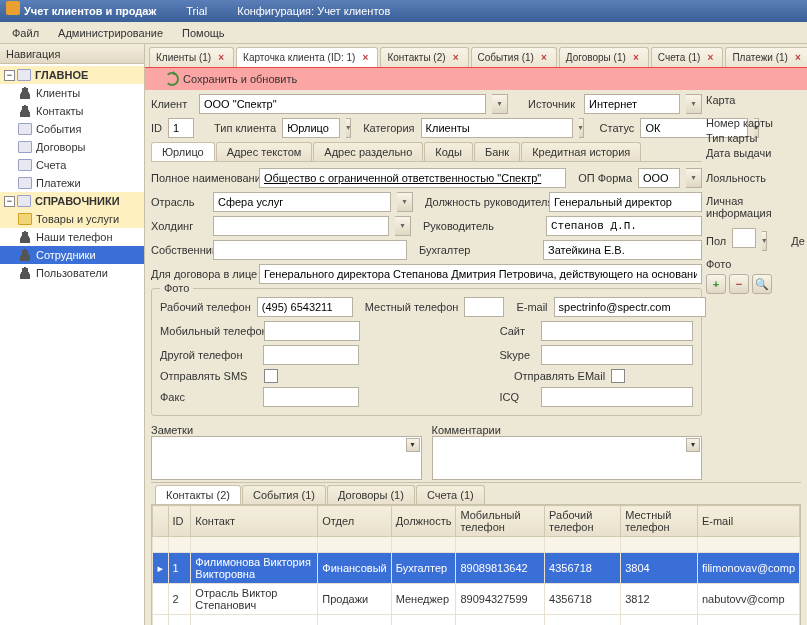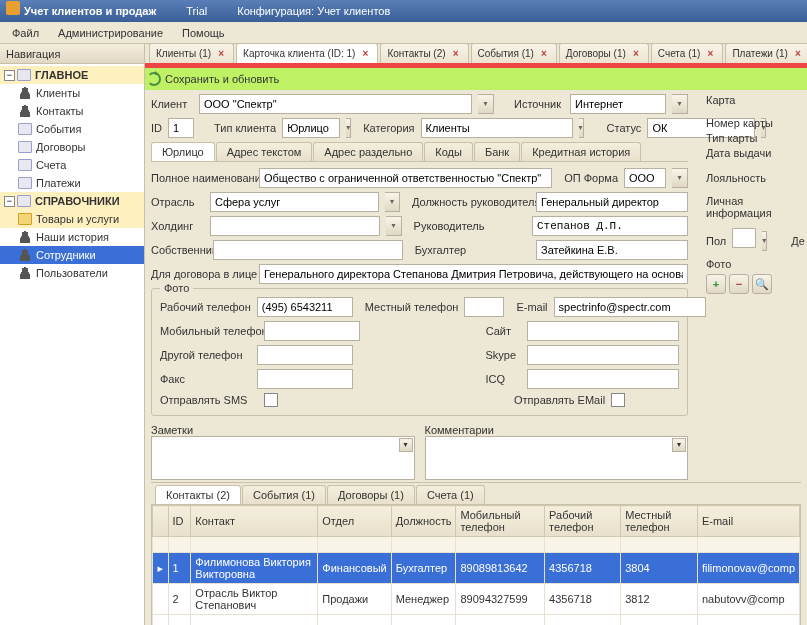--- a/index.html
+++ b/index.html
@@ -30,27 +30,27 @@
 .tree-node .ticon.person { background: radial-gradient(circle at 50% 30%, #555 30%, transparent 31%), radial-gradient(ellipse at 50% 80%, #555 50%, transparent 51%); }
 .tree-node.glavnoe { background: #fff0c0; font-weight: bold; }
 .tree-node.section { background: #fff0c0; font-weight: bold; }
 .tree-node.sel { background: #fff0c0; }
 .tree-node.active { background: #3a6fd8; color: #fff; }
 
 
 .content { flex: 1; background: #ede7d6; overflow: hidden; display: flex; flex-direction: column; }
 
 
-.top-tabs { height: 24px; display: flex; align-items: flex-end; padding: 2px 4px 0; background: #ede7d6; border-bottom: 5px solid #ef4444; overflow: hidden; white-space: nowrap; }
+.top-tabs { height: 24px; display: flex; align-items: flex-end; padding: 2px 4px 0; background: #ede7d6; border-bottom: 1px solid #ef4444; overflow: hidden; white-space: nowrap; }
 .top-tabs .tab { display: inline-flex; align-items: center; height: 20px; padding: 0 6px; margin-right: 2px; background: linear-gradient(#f8f4e8, #ece4d0); border: 1px solid #c8c0a8; border-bottom: none; border-radius: 3px 3px 0 0; font-size: 10px; cursor: pointer; }
 .top-tabs .tab.active { background: #fff; }
 .top-tabs .tab .close { margin-left: 4px; width: 12px; height: 12px; line-height: 11px; text-align: center; color: #c04040; font-weight: bold; cursor: pointer; }
 
 
-.toolbar { height: 22px; display: flex; align-items: center; padding-left: 2px; background: #bef264; }
+.toolbar { height: 22px; display: flex; align-items: center; padding-left: 20px; background: #fca5a5; }
 .toolbar .tbicon { width: 14px; height: 14px; margin-right: 4px; display: inline-block; }
 .toolbar .refresh { border: 2px solid #4a9040; border-radius: 50%; border-left-color: transparent; position: relative; }
 .toolbar .refresh::after { content: ''; position: absolute; top: -2px; left: 3px; border: 3px solid transparent; border-right-color: #4a9040; transform: rotate(-45deg); }
 
 
 .form-wrap { flex: 1; overflow: auto; padding: 4px 6px; }
 .form-row { display: flex; align-items: center; margin-bottom: 4px; gap: 6px; }
 .form-row label { font-size: 11px; color: #333; }
 label { white-space: nowrap; }
 .input, select.input { height: 20px; border: 1px solid #b8b0a0; background: #fff; padding: 0 4px; font-size: 11px; font-family: inherit; }
@@ -59,21 +59,21 @@
 
 .inner-tabs { display: flex; border-bottom: 1px solid #c8c0a8; margin: 4px 0 6px; }
 .inner-tabs .itab { padding: 3px 10px; background: linear-gradient(#f4eedd, #e8e0cc); border: 1px solid #c8c0a8; border-bottom: none; border-radius: 3px 3px 0 0; margin-right: 1px; font-size: 11px; cursor: pointer; }
 .inner-tabs .itab.active { background: #fff; }
 
 
 .groupbox { border: 1px solid #c8c0a8; border-radius: 3px; padding: 8px 8px 4px; margin: 4px 0 8px; position: relative; background: #ede7d6; }
 .groupbox .legend { position: absolute; top: -7px; left: 8px; background: #ede7d6; padding: 0 4px; font-size: 11px; }
 
 
-.form-columns { display: flex; gap: 18px; }
+.form-columns { display: flex; gap: 4px; }
 .form-left { flex: 1; min-width: 0; }
 .form-right { width: 95px; flex-shrink: 0; }
 .form-right .lbl { font-size: 11px; margin-bottom: 3px; display: block; }
 .form-right .input { width: 100%; margin-bottom: 6px; }
 .photo-tools { display: flex; gap: 3px; margin-top: 4px; }
 .photo-tools .pbtn { width: 20px; height: 20px; border: 1px solid #b8b0a0; border-radius: 3px; background: linear-gradient(#f8f4e8, #e0d8c4); text-align: center; line-height: 18px; cursor: pointer; font-weight: bold; }
 .pbtn.add { color: #3a9030; }
 .pbtn.del { color: #c04040; }
 .pbtn.zoom { color: #4060a0; }
 
@@ -154,21 +154,21 @@
           <span class="exp">−</span>
           <span class="ticon doc"></span>
           <span>СПРАВОЧНИКИ</span>
         </div>
       <div class="tree-node level1 sel">
           <span class="ticon folder"></span>
           <span>Товары и услуги</span>
         </div>
       <div class="tree-node level1">
           <span class="ticon person"></span>
-          <span>Наши история</span>
+          <span>Наши телефон</span>
         </div>
       <div class="tree-node level1 active">
           <span class="ticon person"></span>
           <span>Сотрудники</span>
         </div>
       <div class="tree-node level1">
           <span class="ticon person"></span>
           <span>Пользователи</span>
         </div>
     </div>
@@ -228,37 +228,37 @@
 
           <div class="form-row">
             <label style="width:42px">ID</label>
             <input class="input" style="width: 26px;" value="1">
             <label style="margin-left:14px">Тип клиента</label>
             <input class="input" style="width: 58px;" value="Юрлицо">
             <span class="combo-btn">▾</span>
             <label style="margin-left:6px">Категория</label>
             <input class="input" style="flex: 1 1 0%;" value="Клиенты">
             <span class="combo-btn">▾</span>
-            <label style="width:50px;margin-left:17px">Статус</label>
+            <label style="width:50px;margin-left:10px">Статус</label>
             <input class="input" style="width: 108px;" value="ОК">
             <span class="combo-btn">▾</span>
           </div>
 
           <div class="inner-tabs">
             <div class="itab active">Юрлицо</div>
             <div class="itab">Адрес текстом</div>
             <div class="itab">Адрес раздельно</div>
             <div class="itab">Коды</div>
             <div class="itab">Банк</div>
             <div class="itab">Кредитная история</div>
           </div>
 
           <div class="form-row">
             <label style="width:102px">Полное наименование</label>
-            <input class="input" style="flex: 1 1 0%;" value="Общество с ограниченной ответственностью &quot;Спектр&quot;">
+            <input class="input" style="flex: 1 1 0%; text-decoration: underline;" value="Общество с ограниченной ответственностью &quot;Спектр&quot;">
             <label style="margin-left:6px">ОП Форма</label>
             <input class="input" style="width: 42px;" value="ООО">
             <span class="combo-btn">▾</span>
           </div>
           <div class="form-row">
             <label style="width:56px">Отрасль</label>
             <input class="input" style="width: 178px;" value="Сфера услуг">
               <span class="combo-btn">▾</span>
             <label style="margin-left:6px;width:118px">Должность руководителя</label>
             <input class="input" style="flex: 1 1 0%;" value="Генеральный директор">
@@ -299,32 +299,32 @@
               <input class="input" style="flex: 1 1 0%; margin-left: 10px;" value="">
             </div>
             <div class="form-row">
               <label style="width:98px">Другой телефон</label>
               <input class="input" style="width: 96px;" value="">
               <span style="width:130px"></span>
               <label>Skype</label>
               <input class="input" style="flex: 1 1 0%; margin-left: 5px;" value="">
             </div>
             <div class="form-row">
+              <label style="width:98px">Отправлять SMS</label>
+              <span class="checkbox"></span>
+              <span style="width:224px"></span>
+              <label>Отправлять EMail</label>
+              <span class="checkbox"></span>
+            </div>
+            <div class="form-row">
               <label style="width:98px">Факс</label>
               <input class="input" style="width: 96px;" value="">
               <span style="width:130px"></span>
               <label>ICQ</label>
               <input class="input" style="flex: 1 1 0%; margin-left: 16px;" value="">
-            </div>
-            <div class="form-row">
-              <label style="width:98px">Отправлять SMS</label>
-              <span class="checkbox"></span>
-              <span style="width:224px"></span>
-              <label>Отправлять EMail</label>
-              <span class="checkbox"></span>
             </div>
           </div>
 
           <div class="notes-row">
             <div class="notes-col">
               <label>Заметки</label>
               <div class="ta-wrap"><textarea class="ta" style=""></textarea><span class="ta-exp">▾</span></div>
             </div>
             <div class="notes-col">
               <label>Комментарии</label>

